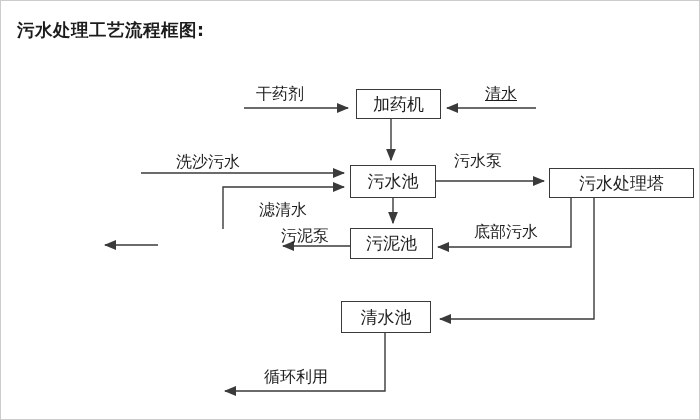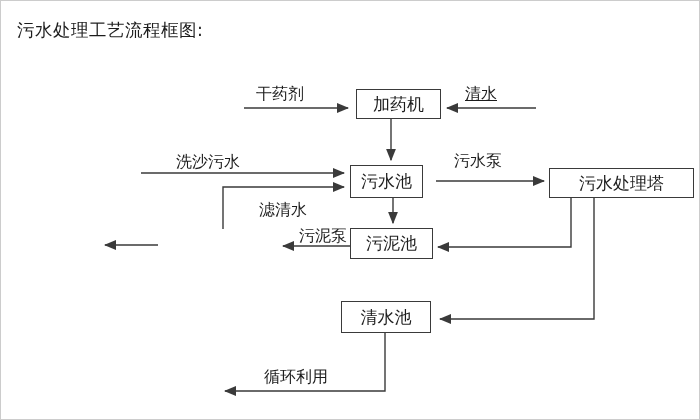--- a/index.html
+++ b/index.html
@@ -18,21 +18,21 @@
     border: 1px solid var(--frame-color, #ccc);
     overflow: hidden;
     font-family: "DejaVu Sans", sans-serif;
     color: var(--text-color, #1c1c1c);
   }
   .title {
     position: absolute;
     left: 16px;
     top: 17px;
     font-size: 17.5px;
-    font-weight: normal;
+    font-weight: bold;
     letter-spacing: 0.5px;
     white-space: nowrap;
   }
   .diagram { position: absolute; left: 0; top: 0; width: 700px; height: 420px; }
   .diagram svg { position: absolute; left: 0; top: 0; color: var(--line-color, #3a3a3a); }
   .node {
     position: absolute;
     border: 1.4px solid var(--line-color, #3a3a3a);
     background: var(--bg-color, #fff);
     display: flex;
@@ -41,31 +41,31 @@
     font-size: 17px;
     white-space: nowrap;
   }
   .edge-label {
     position: absolute;
     font-size: 16px;
     white-space: nowrap;
     background: transparent;
   }
   .n-doser            { left: 355px; top:  88px; width:  85px; height: 30px; }
-  .n-sewage-pool      { left: 349px; top: 164px; width:  73px; height: 33px; }
+  .n-sewage-pool      { left: 349px; top: 164px; width:  86px; height: 33px; }
   .n-treatment-tower  { left: 548px; top: 167px; width: 145px; height: 30px; }
   .n-belt-press       { left: 157px; top: 228px; width: 120px; height: 30px; }
   .n-sludge-pool      { left: 349px; top: 227px; width:  83px; height: 31px; }
   .n-clean-pool       { left: 340px; top: 300px; width:  90px; height: 32px; text-align: right; }
   .l-dry-chemical     { left: 255px; top:  83px; }
-  .l-clean-water      { left: 464px; top:  83px; text-decoration: underline; }
+  .l-clean-water      { left: 484px; top:  83px; text-decoration: underline; }
   .l-sand-washing     { left: 175px; top: 151px; }
   .l-sewage-pump      { left: 453px; top: 150px; }
   .l-filtered-water   { left: 258px; top: 191px; margin-top: 8px; }
-  .l-sludge-pump      { left: 298px; top: 225px; }
+  .l-sludge-pump      { left: 280px; top: 225px; }
   .l-bottom-sewage    { left: 473px; top: 221px; }
   .l-mud-cake-out     { left:  13px; top: 227px; }
   .l-recycle          { left: 263px; top: 366px; }
 </style>
 </head>
 <body>
 
 <div class="page">
   <div class="title">污水处理工艺流程框图:</div>
 
@@ -108,15 +108,16 @@
     <div class="node n-clean-pool">
       <span>清水池</span>
     </div>
 
     <div class="edge-label l-dry-chemical">干药剂</div>
     <div class="edge-label l-clean-water">清水</div>
     <div class="edge-label l-sand-washing">洗沙污水</div>
     <div class="edge-label l-sewage-pump">污水泵</div>
     <div class="edge-label l-filtered-water">滤清水</div>
     <div class="edge-label l-sludge-pump">污泥泵</div>
+    <div class="edge-label l-bottom-sewage">底部污水</div>
     <div class="edge-label l-recycle">循环利用</div>
   </div>
 </div>
 
 </body></html>

